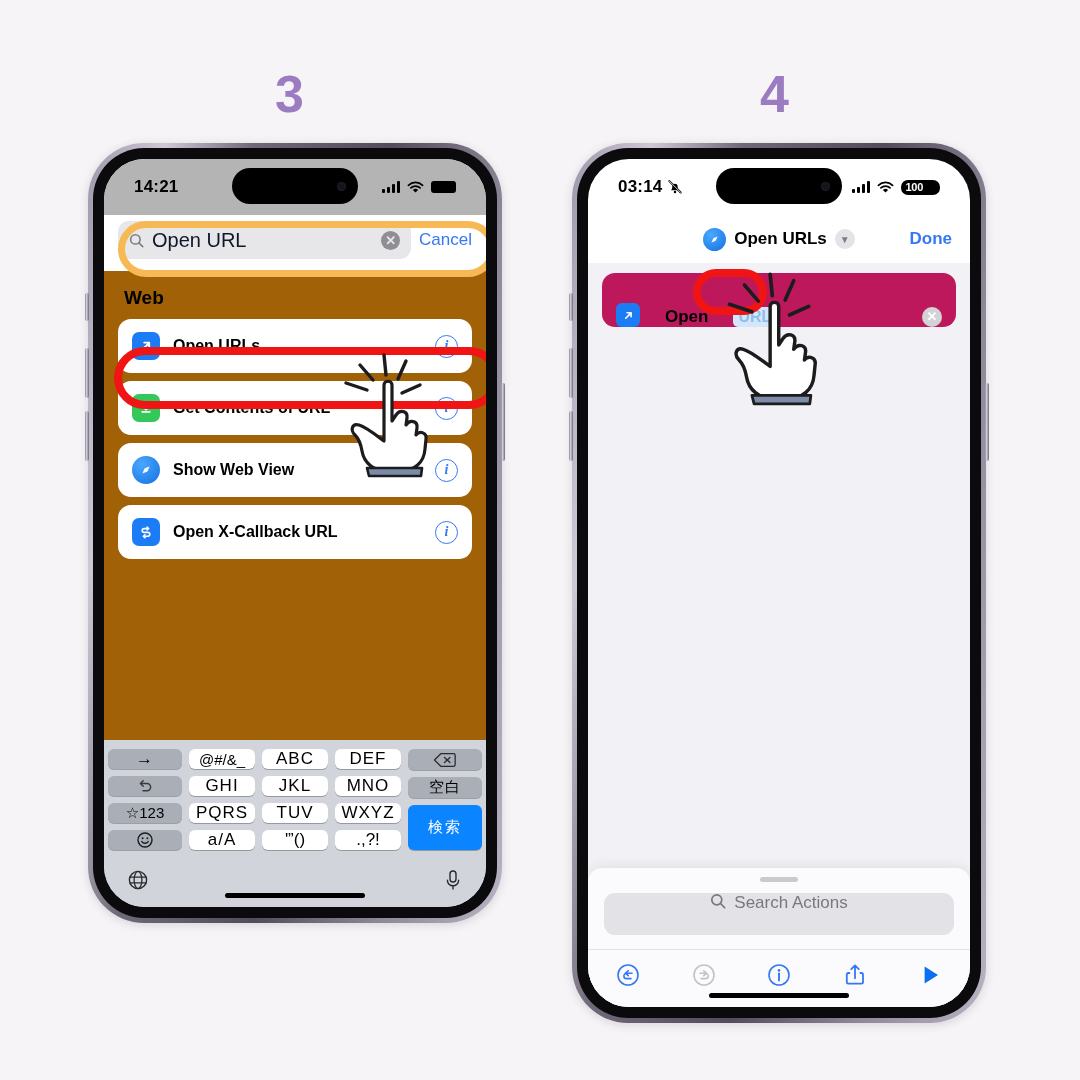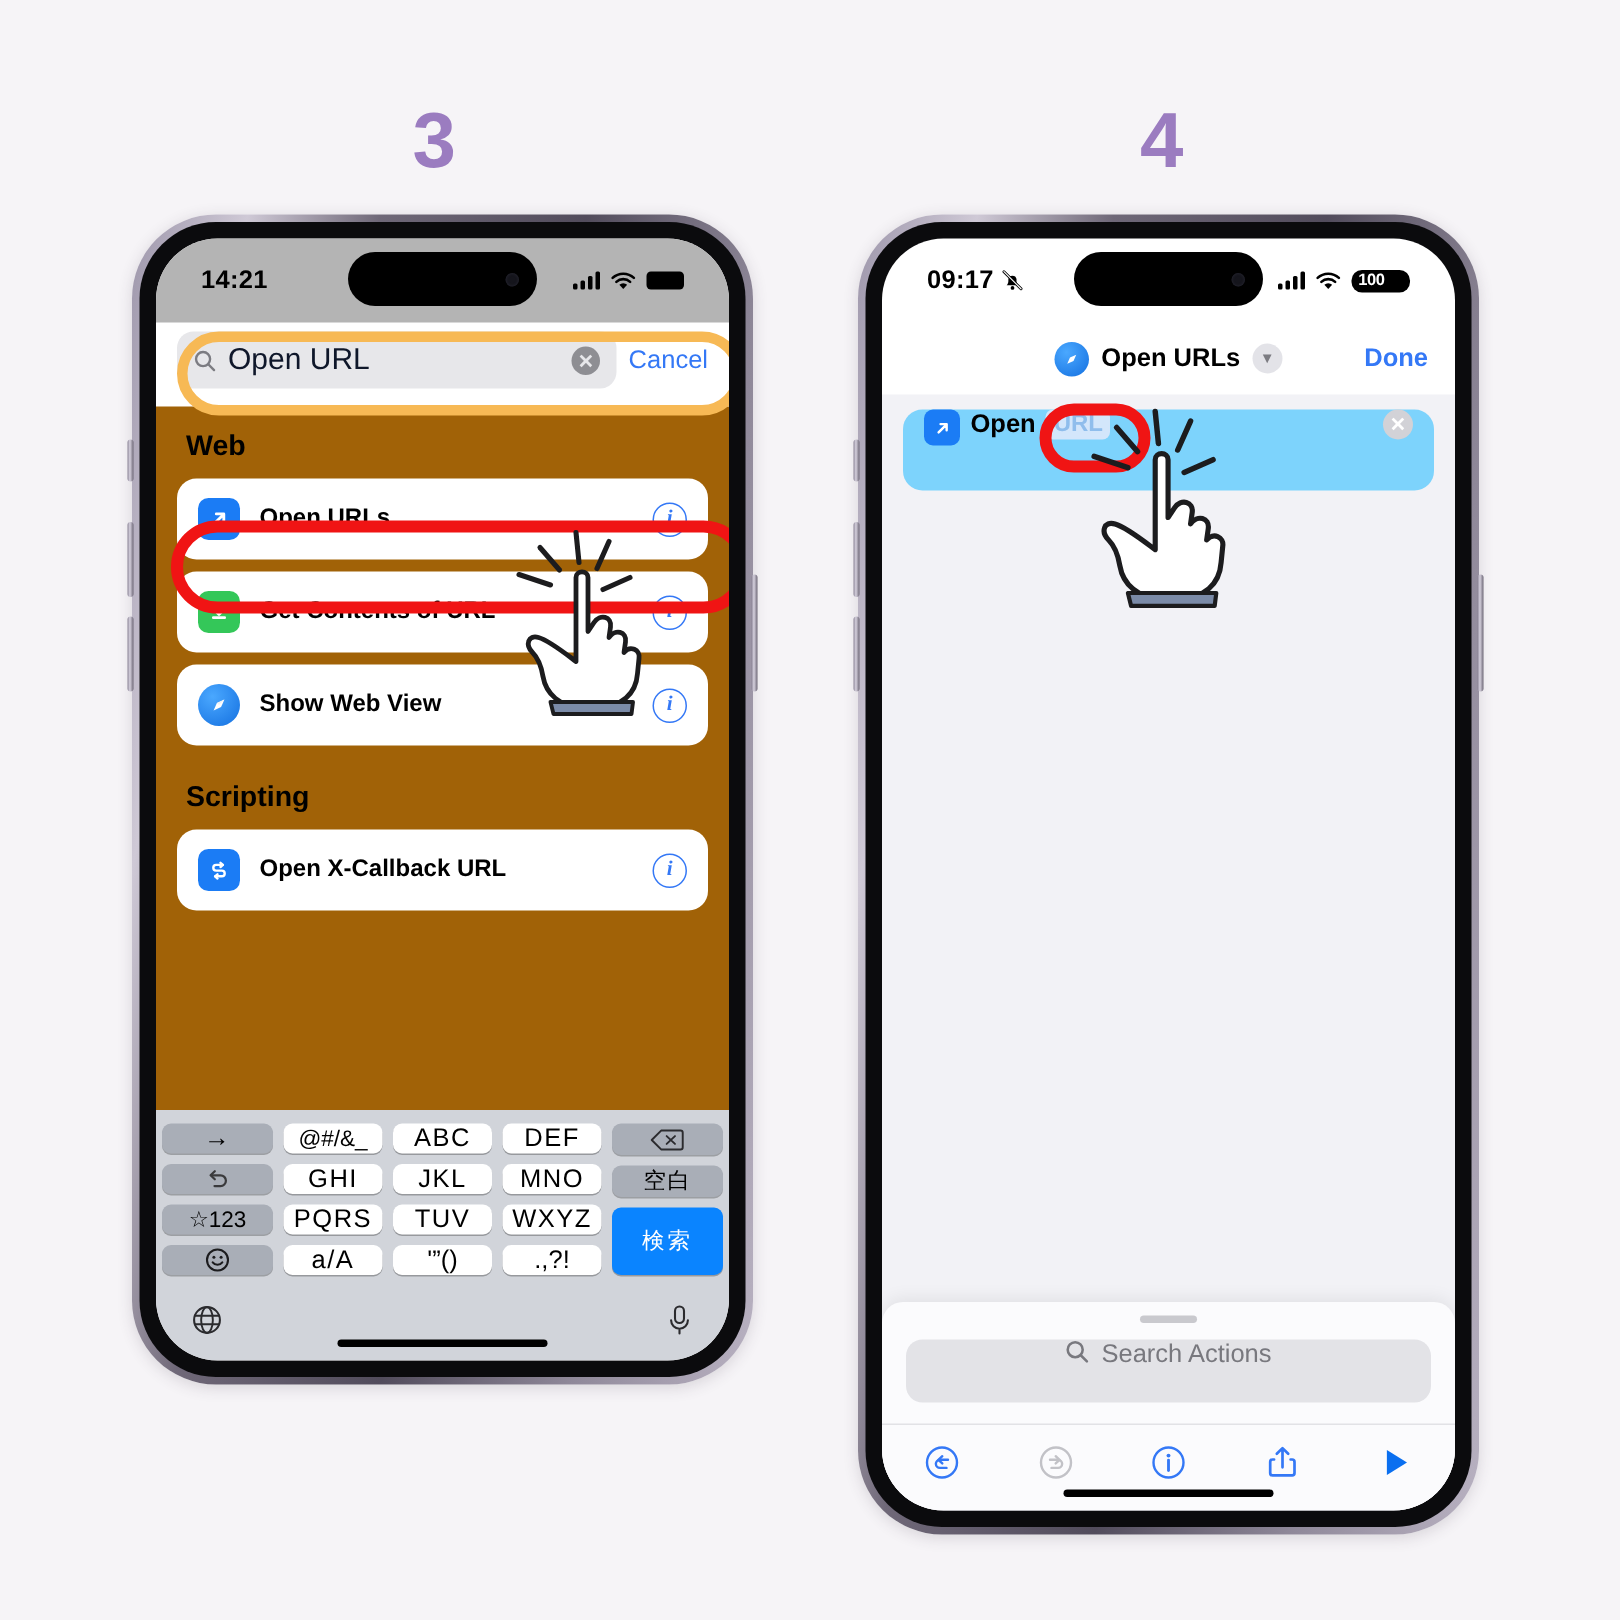--- a/index.html
+++ b/index.html
@@ -163,22 +163,22 @@
     background:#fff;position:relative;padding:0 18px;box-sizing:border-box;
   }
   .nav-title{display:flex;align-items:center;gap:8px;font-size:17px;font-weight:bold;color:#000;}
   .nav-chev{
     width:20px;height:20px;border-radius:50%;background:#e3e3e8;
     display:flex;align-items:center;justify-content:center;color:#7c7c82;font-size:10px;
   }
   .nav-done{position:absolute;right:18px;font-size:17px;color:#3478f6;font-weight:bold;}
   .editor{background:#f2f2f6;flex:1;position:relative;}
   .action-card{
-    background:#7dd3fc;margin:10px 14px 0 14px;border-radius:13px;height:54px;
-    display:flex;align-items:flex-start;padding:0 14px;box-sizing:border-box;gap:7px;
+    background:#be185d;margin:10px 14px 0 14px;border-radius:13px;height:54px;
+    display:flex;align-items:flex-end;padding:0 14px;box-sizing:border-box;gap:25px;
   }
   .token{
     background:#d3e6fb;color:#8fbdec;border-radius:5px;
     padding:1px 5px;font-size:16px;font-weight:bold;
   }
   .card-x{
     width:20px;height:20px;border-radius:50%;background:#d2d2d7;color:#fff;
     font-size:13px;line-height:20px;text-align:center;font-weight:bold;margin-left:auto;
   }
   .hl-token{
@@ -292,21 +292,20 @@
               <div class="row-ico" style="background:radial-gradient(circle at 35% 30%,#4aa8ff,#1470e0);border-radius:50%;">
                 <svg width="18" height="18" viewBox="0 0 18 18">
                     <path d="M12.6 5.4 7.6 7.6 5.4 12.6l5-2.2Z" fill="#fff"></path>
                     <path d="M12.6 5.4 9 9l-1.4-1.4Z" fill="#f2f2f2"></path>
                   </svg>
               </div>
               <span class="row-label">Show Web View</span>
               <span class="info-i">i</span>
             </div>
 
-            <div class="sec-head">Scripting</div>
 
             <div class="row">
               <div class="row-ico" style="background:#1b7cf5;">
                 <svg width="16" height="16" viewBox="0 0 16 16">
                     <path d="M10.4 4.6H6.1a1.9 1.9 0 0 0 0 3.8h3.8a1.9 1.9 0 0 1 0 3.8H5.6" stroke="#fff" stroke-width="1.6" fill="none" stroke-linecap="round"></path>
                     <path d="M9 3.2l1.6 1.4L9 6" stroke="#fff" stroke-width="1.6" fill="none" stroke-linecap="round" stroke-linejoin="round"></path>
                     <path d="M7 10.9 5.4 12.3 7 13.7" stroke="#fff" stroke-width="1.6" fill="none" stroke-linecap="round" stroke-linejoin="round"></path>
                   </svg>
               </div>
               <span class="row-label">Open X-Callback URL</span>
@@ -414,21 +413,21 @@
     <div class="btn-side sb-left" style="top:205px;height:50px;"></div>
     <div class="btn-side sb-left" style="top:268px;height:50px;"></div>
     <div class="btn-side sb-right" style="top:240px;height:78px;"></div>
 
     <div class="phone-inner">
       <div class="screen">
         <div class="screen-flex">
 
           <div class="statusbar">
             <div class="sb-time">
-              <span>09:17</span>
+              <span>03:14</span>
               <svg width="16" height="16" viewBox="0 0 18 18">
                 <path d="M4.6 12.6h8.8c-1-1-1.4-2-1.4-3.3V7.9a3.1 3.1 0 0 0-6.1 0v1.4c0 1.3-.4 2.3-1.3 3.3Z" fill="#000"></path>
                 <circle cx="9" cy="14.6" r="1.4" fill="#000"></circle>
                 <line x1="2.6" y1="2.4" x2="15.4" y2="15.2" stroke="#000" stroke-width="2.2" stroke-linecap="round"></line>
                 <line x1="2.6" y1="2.4" x2="15.4" y2="15.2" stroke="#fff" stroke-width=".9" stroke-linecap="round"></line>
               </svg>
             </div>
             <div class="dynamic-island">
               <div class="island-cam"></div>
             </div>

